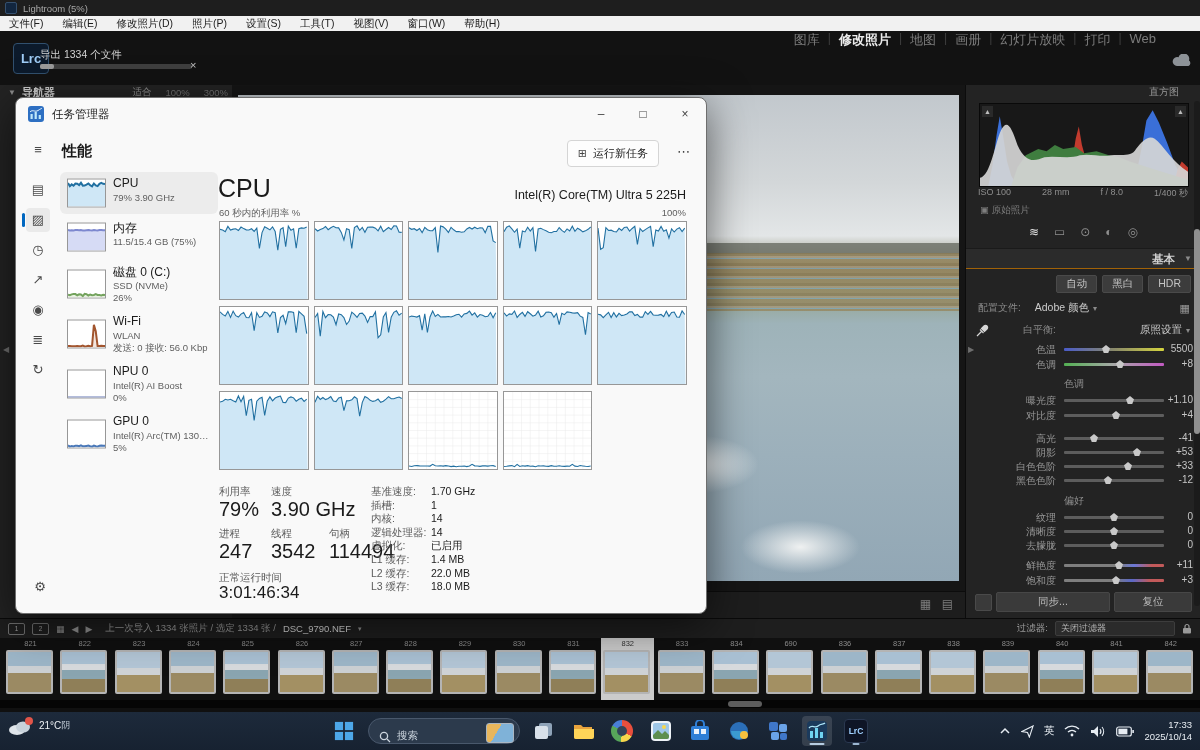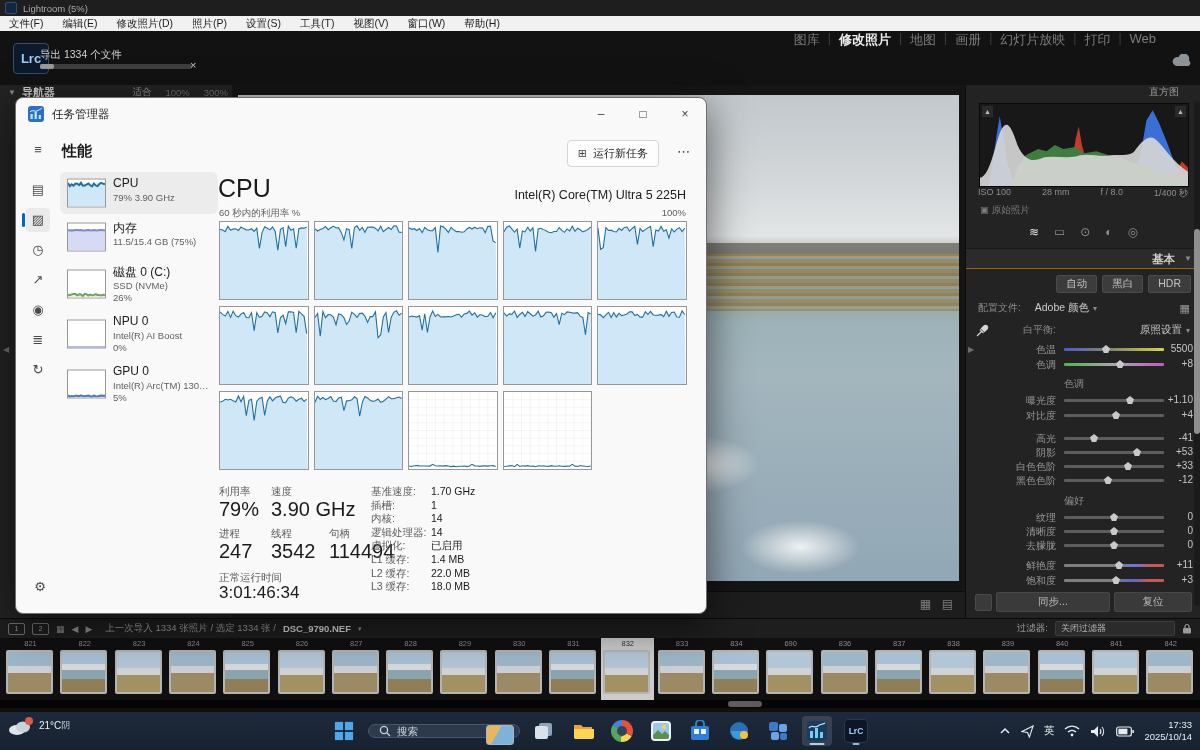--- a/index.html
+++ b/index.html
@@ -86,21 +86,21 @@
   .rp-btn{position:absolute;top:1px;height:18px;background:#3a3a3a;border:1px solid #474747;border-radius:2px;
           color:#bdbdbd;font-size:10.5px;display:flex;align-items:center;justify-content:center}
   #rp-scroll{right:1px;top:16px;width:6px;height:505px;background:#1b1b1b;border-radius:3px}
   #rp-scroll i{display:block;position:relative;top:128px;height:205px;width:6px;background:#8f8f8f;border-radius:3px}
   .edge-arrow{color:#6e6e6e;font-size:8px}
   
   #film-bar{left:0;top:618px;width:1200px;height:20px;background:#1e1e1e;border-top:1px solid #0a0a0a;display:flex;align-items:center;gap:7px;padding:0 8px;box-sizing:border-box}
   .mon{width:15px;height:10px;border:1px solid #6f6f6f;border-radius:2px;color:#9f9f9f;font-size:6.5px;line-height:10px;text-align:center}
   #film-bar .ic{color:#8f8f8f;font-size:9px}
   #film-bar .crumb{font-size:9.5px;color:#9a9a9a;margin-left:6px}
-  #film-bar .fname{font-size:9.5px;color:#d6d6d6;font-weight:bold}
+  #film-bar .fname{font-size:9.5px;color:#d6d6d6;font-weight:normal}
   #film-bar .tri{font-size:7px;color:#8f8f8f}
   #film-bar .filter-lab{margin-left:auto;font-size:9.5px;color:#9a9a9a}
   #film-bar .filter-dd{width:108px;height:13px;background:#2b2b2b;border:1px solid #3d3d3d;border-radius:2px;
                        font-size:9px;color:#b3b3b3;padding:0 5px;line-height:13px}
   #filmstrip{left:0;top:638px;width:1200px;height:74px;background:#101010}
   .thumb{position:absolute;top:0;width:53px;height:62px}
   .thumb.sel{background:#cbcbcb}
   .thumb .num{position:absolute;top:1px;left:0;width:100%;text-align:center;font-size:7.5px;color:#8a8a8a}
   .thumb.sel .num{color:#333}
   .thumb .frame{position:absolute;left:2px;top:12px;width:47px;height:44px;background:#b4b4b4;border-radius:2px;padding:2px;box-sizing:border-box}
@@ -111,21 +111,21 @@
   #taskbar{left:0;top:712px;width:1200px;height:38px;background:linear-gradient(#1d2a3b,#172231)}
   #tb-weather{left:8px;top:4px;display:flex;align-items:center;gap:5px}
   #tb-weather .col{display:flex;flex-direction:row;line-height:1.15}
   #tb-weather .t1{font-size:10px;color:#eef2f5}
   #tb-weather .t2{font-size:9px;color:#b9c4cf}
   #tb-center{left:50%;top:0;height:38px;transform:translateX(-50%);display:flex;align-items:center;gap:9px}
   .tb-item{position:relative;width:30px;height:30px;border-radius:4px;display:flex;align-items:center;justify-content:center}
   .tb-item.focused{background:rgba(255,255,255,.13)}
   .tb-item .dash{position:absolute;bottom:1px;left:50%;transform:translateX(-50%);width:7px;height:2.5px;border-radius:2px;background:#9db7d2}
   .tb-item.focused .dash{width:15px;background:#b7cde2}
-  #tb-search{width:152px;height:14px;border-radius:13px;background:#2c3a4c;border:1px solid #49586c;display:flex;align-items:flex-start;gap:6px;padding:0 5px 0 10px;box-sizing:border-box}
+  #tb-search{width:152px;height:26px;border-radius:13px;background:#2c3a4c;border:1px solid #49586c;display:flex;align-items:flex-end;gap:6px;padding:0 5px 0 10px;box-sizing:border-box}
   #tb-search .ph{font-size:10.5px;color:#cdd6df;flex:1}
   #tb-search .chip{width:26px;height:18px;border-radius:3px;background:linear-gradient(120deg,#e8b65c 0 40%,#7fb2d8 40% 100%);border:1px solid #aab6c2}
   .chrome{width:22px;height:22px;border-radius:50%;background:conic-gradient(#e84f3d 0 120deg,#f7d74c 120deg 185deg,#57a65a 185deg 300deg,#4a7fd6 300deg 360deg);position:relative}
   .chrome i{position:absolute;inset:6px;border-radius:50%;background:#324458}
   .lrc-tile{width:22px;height:22px;border-radius:4px;background:#0e1526;border:1px solid #2a3850;color:#9fd0ff;font-size:8.5px;font-weight:bold;display:flex;align-items:center;justify-content:center}
   #tb-tray{right:8px;top:0;height:38px;display:flex;align-items:center;gap:10px}
   #tb-tray .ime{font-size:10.5px;color:#e8edf2}
   #tb-clock{display:flex;flex-direction:column;align-items:flex-end;line-height:1.3}
   #tb-clock span{font-size:9.5px;color:#e8edf2}
   
@@ -734,20 +734,31 @@
             <path d="M0,89.6 L5,91.5 L10,88.4 L15,87.4 L20,87.2 L25,91.7 L30,88.4 L35,88.9 L40,94.7 L45,86.2 L50,87.7 L55,92.5 L60,88.8 L65,91.2 L70,90.7 L75,87.6 L80,90.5 L85,91.1 L90,92.2 L95,89.9 L100,90.8" fill="none" stroke="#74a35e" stroke-width="2" vector-effect="non-scaling-stroke"></path>
           </svg>
         </div>
         <div class="nm">磁盘 0 (C:)</div>
         <div class="s1">SSD (NVMe)</div>
         <div class="s2">26%</div>
       </div>
       <div class="tm-item" style="height: 48px;">
         <div class="g">
           <svg viewBox="0 0 100 100" preserveAspectRatio="none">
+            <path d="M0,94.8 L5,94.2 L10,95.2 L15,95.5 L20,95.6 L25,94.1 L30,95.2 L35,95.0 L40,93.1 L45,95.9 L50,95.4 L55,93.8 L60,95.1 L65,94.3 L70,16.0 L75,40.0 L80,94.5 L85,94.3 L90,93.9 L95,94.7 L100,94.4 L100,100 L0,100 Z" fill="#f3e6de"></path>
+            <path d="M0,94.8 L5,94.2 L10,95.2 L15,95.5 L20,95.6 L25,94.1 L30,95.2 L35,95.0 L40,93.1 L45,95.9 L50,95.4 L55,93.8 L60,95.1 L65,94.3 L70,16.0 L75,40.0 L80,94.5 L85,94.3 L90,93.9 L95,94.7 L100,94.4" fill="none" stroke="#a2552e" stroke-width="2" vector-effect="non-scaling-stroke"></path>
+          </svg>
+        </div>
+        <div class="nm">Wi-Fi</div>
+        <div class="s1">WLAN</div>
+        <div class="s2">发送: 0 接收: 56.0 Kbp</div>
+      </div>
+      <div class="tm-item" style="height: 48px;">
+        <div class="g">
+          <svg viewBox="0 0 100 100" preserveAspectRatio="none">
             <path d="M0,99.0 L5,99.0 L10,99.0 L15,99.0 L20,99.0 L25,99.0 L30,99.0 L35,99.0 L40,99.0 L45,99.0 L50,99.0 L55,99.0 L60,99.0 L65,99.0 L70,99.0 L75,99.0 L80,99.0 L85,99.0 L90,99.0 L95,99.0 L100,99.0" fill="none" stroke="#9aa6cf" stroke-width="2" vector-effect="non-scaling-stroke"></path>
           </svg>
         </div>
         <div class="nm">NPU 0</div>
         <div class="s1">Intel(R) AI Boost</div>
         <div class="s2">0%</div>
       </div>
       <div class="tm-item" style="height: 48px;">
         <div class="g">
           <svg viewBox="0 0 100 100" preserveAspectRatio="none">

